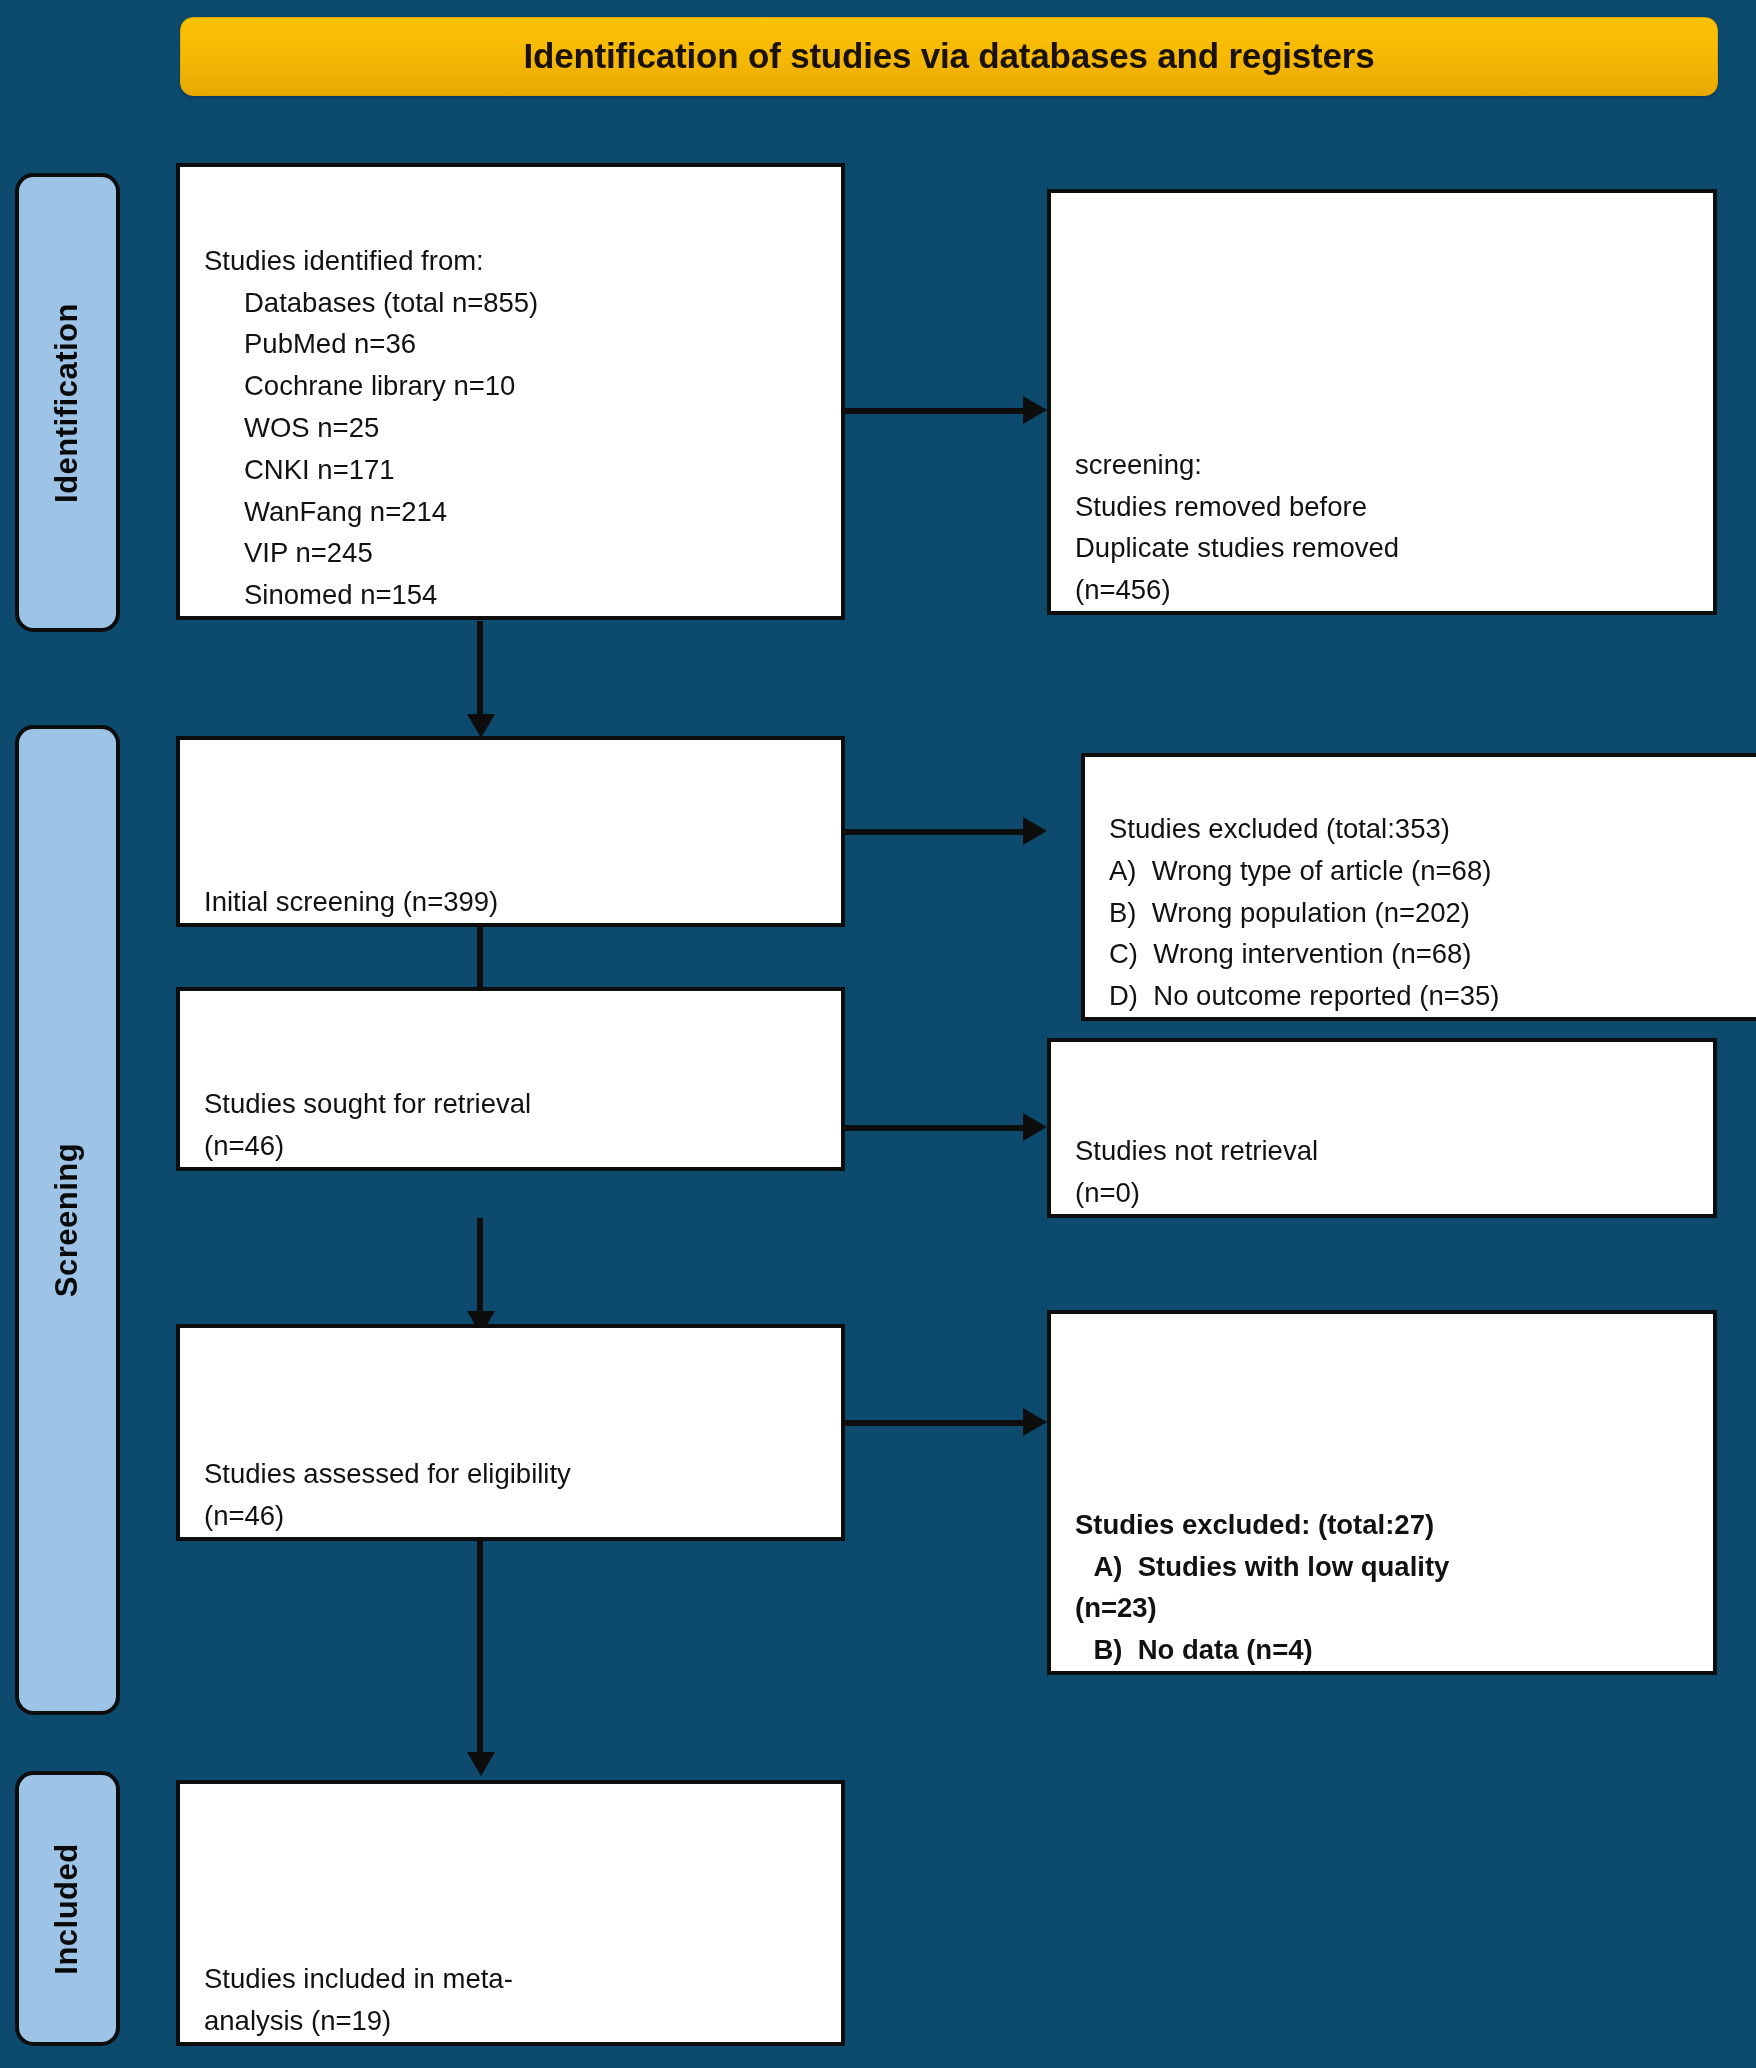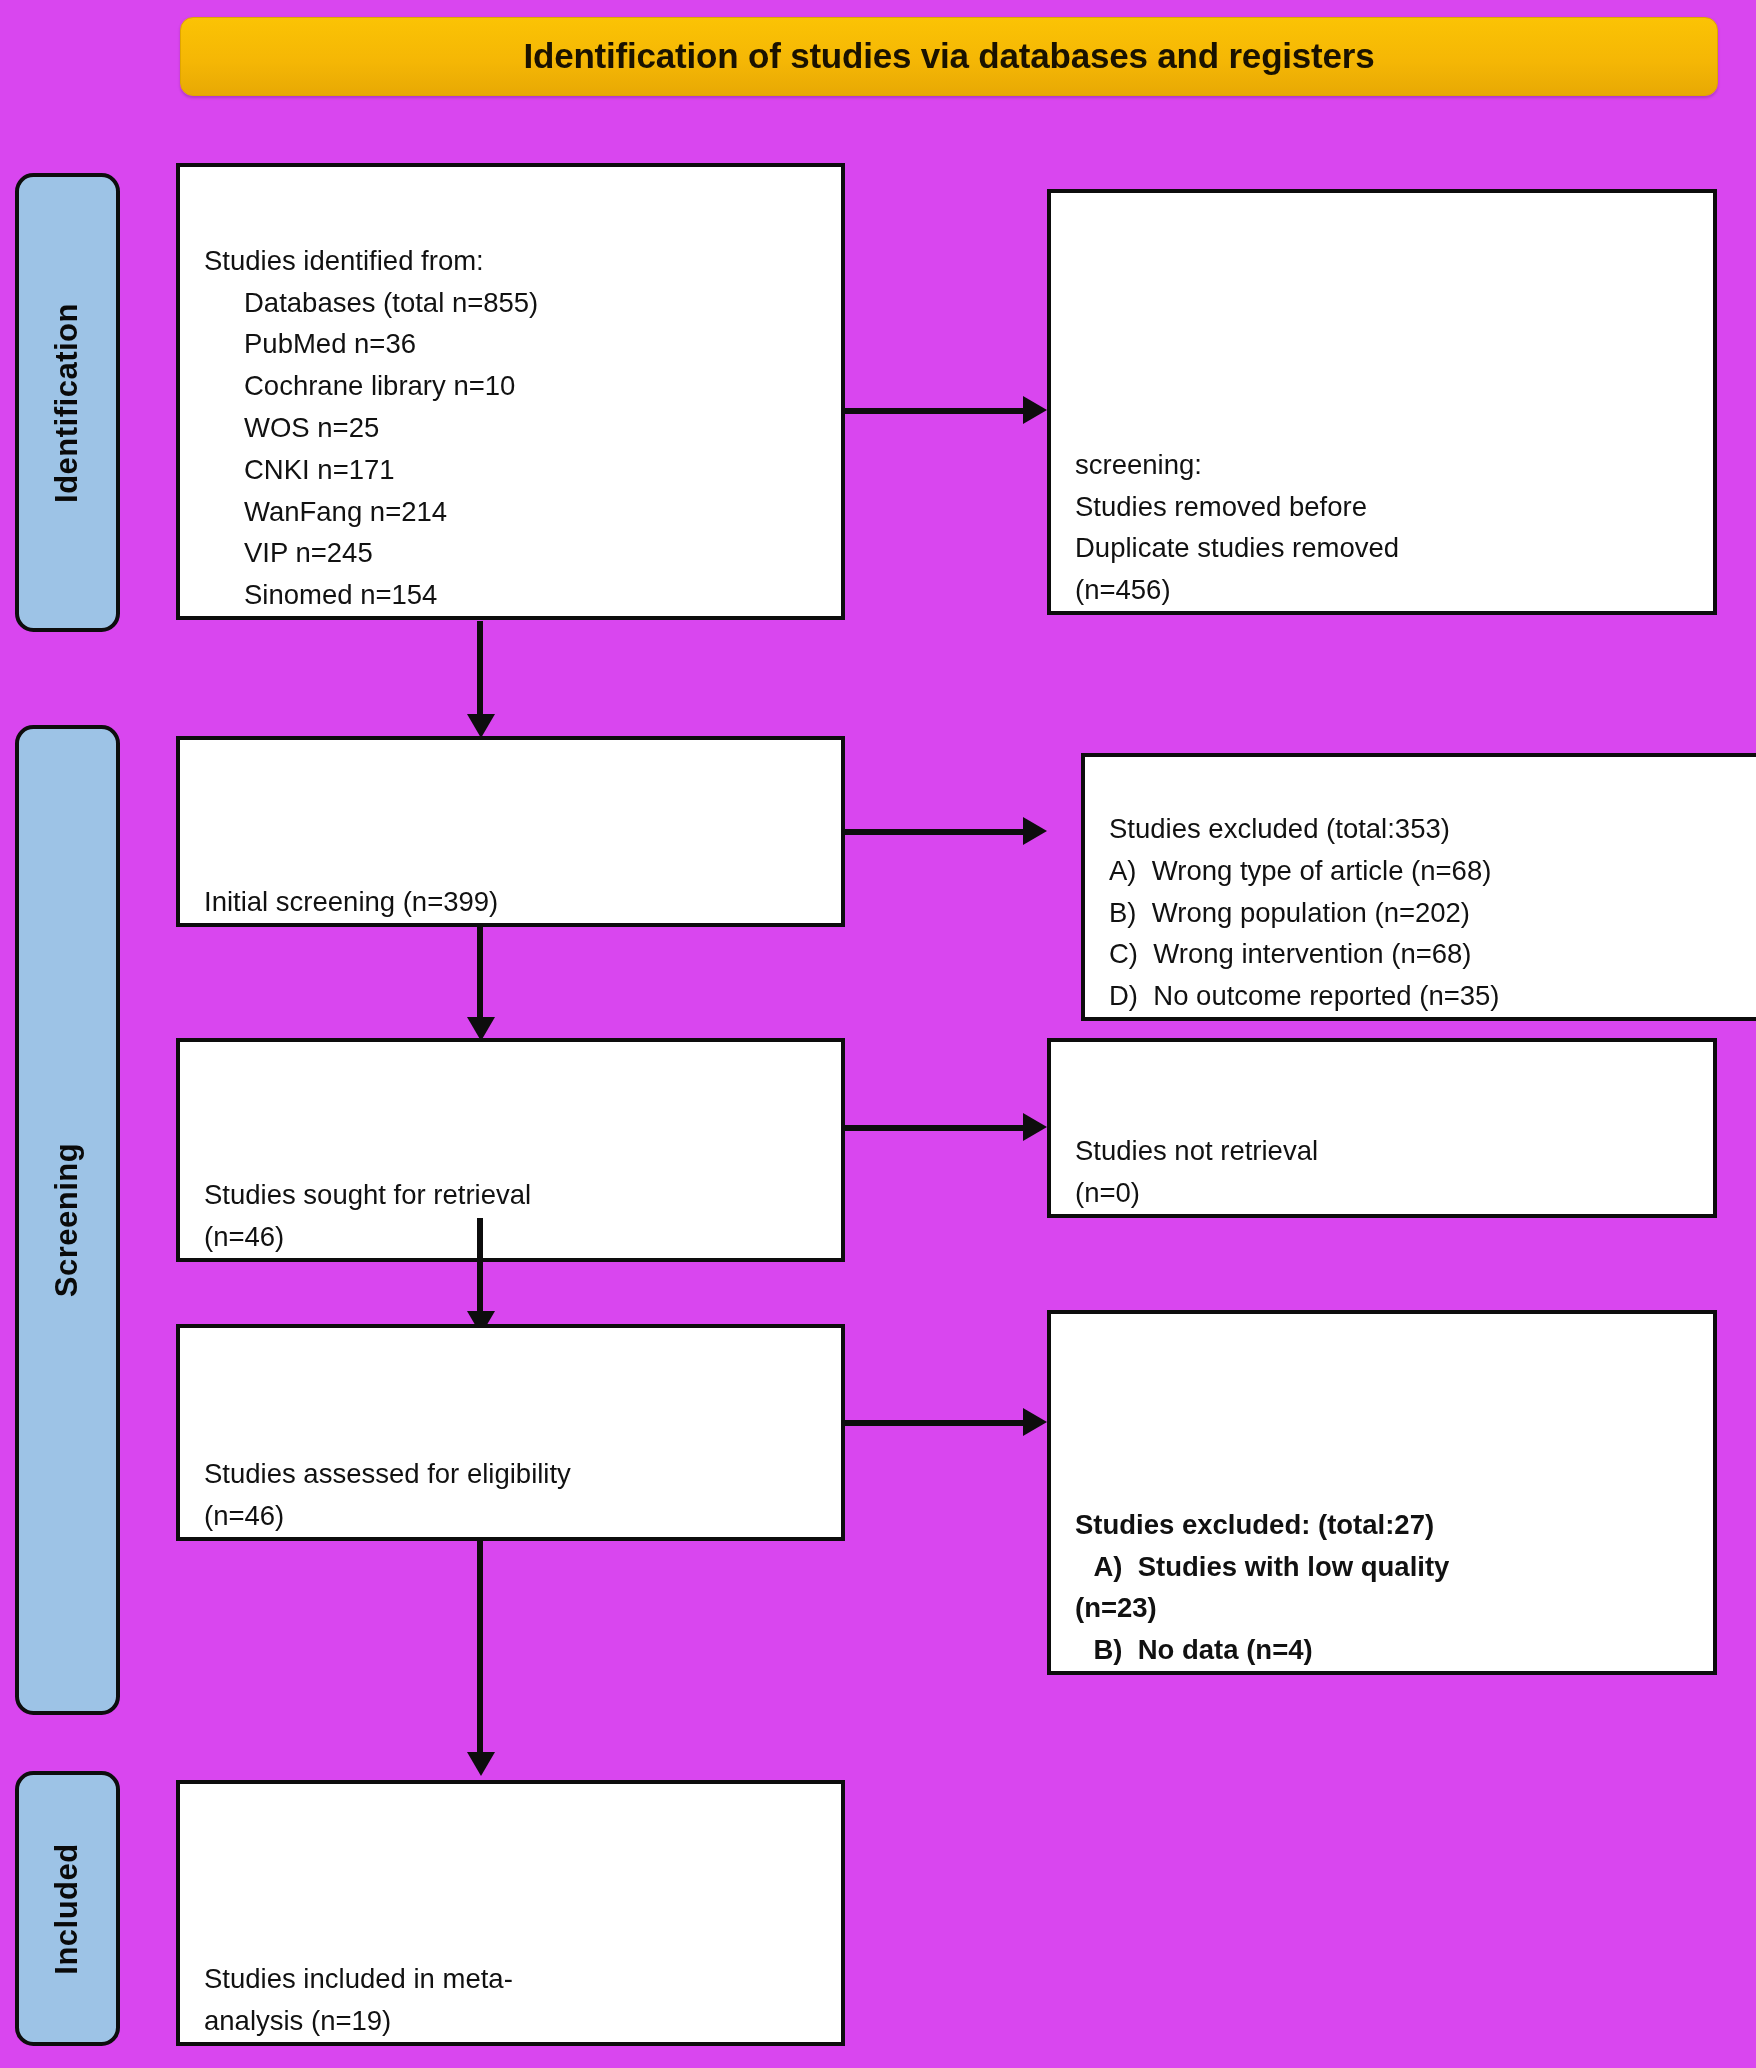--- a/index.html
+++ b/index.html
@@ -2,21 +2,21 @@
 <html style="font-size:14.7px"><head>
 <meta charset="utf-8">
 <style>
   * { box-sizing: border-box; margin: 0; padding: 0; }
   html, body {
     width: 1757px; height: 2068px;
     background: #ffffff;
     font-family: "Liberation Sans", sans-serif;
     overflow: hidden;
   }
-  #canvas { position: relative; width: 1757px; height: 2068px; background: #d946ef; }
+  #canvas { position: relative; width: 1757px; height: 2068px; background: #0c4a6e; }
 
   
   .banner {
     position: absolute;
     left: 180px; top: 16.5px;
     width: 1538px; height: 79px;
     background: linear-gradient(180deg, #FBC304 0%, #F5B705 55%, #E8A904 100%);
     border-radius: 13px;
     border: 1.8px solid #E0A500;
     display: flex; align-items: center; justify-content: center;
@@ -141,21 +141,21 @@
       <span class="ln">D)  No outcome reported (n=35)</span>
     </div>
   </div>
 
   <div class="hline" style="left:845px; top:829px; width:180px;"></div>
   <div class="arrow-right" style="left:1023px; top:817px;"></div>
 
   <div class="vline" style="left:477px; top:927px; height:92px;"></div>
   <div class="arrow-down" style="left:467px; top:1017px;"></div>
 
-  <div class="box" style="left:176px; top:1038px; width:669px; height:224px;">
+  <div class="box" style="left:176px; top:987px; width:669px; height:184px;">
     <div class="box-text">
       <span class="ln">Studies sought for retrieval</span>
       <span class="ln">(n=46)</span>
     </div>
   </div>
 
   <div class="box" style="left:1047px; top:1038px; width:670px; height:180px;">
     <div class="box-text">
       <span class="ln">Studies not retrieval</span>
       <span class="ln">(n=0)</span>

